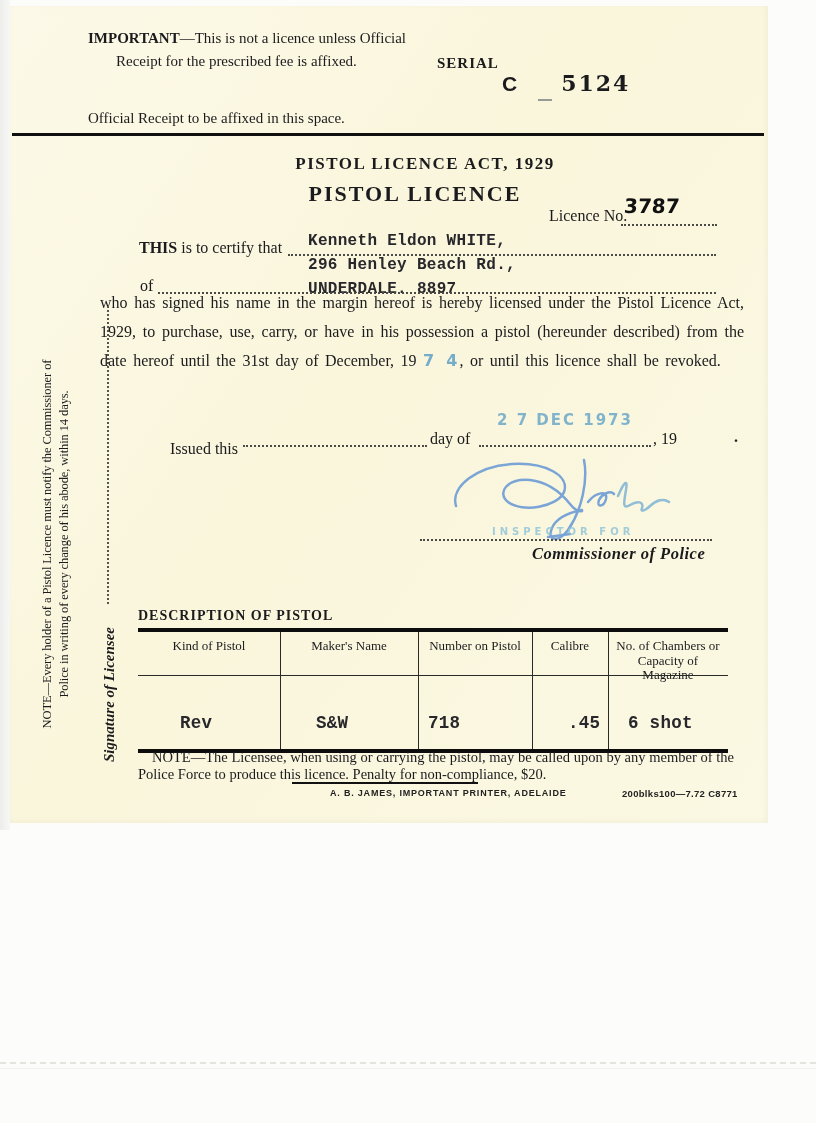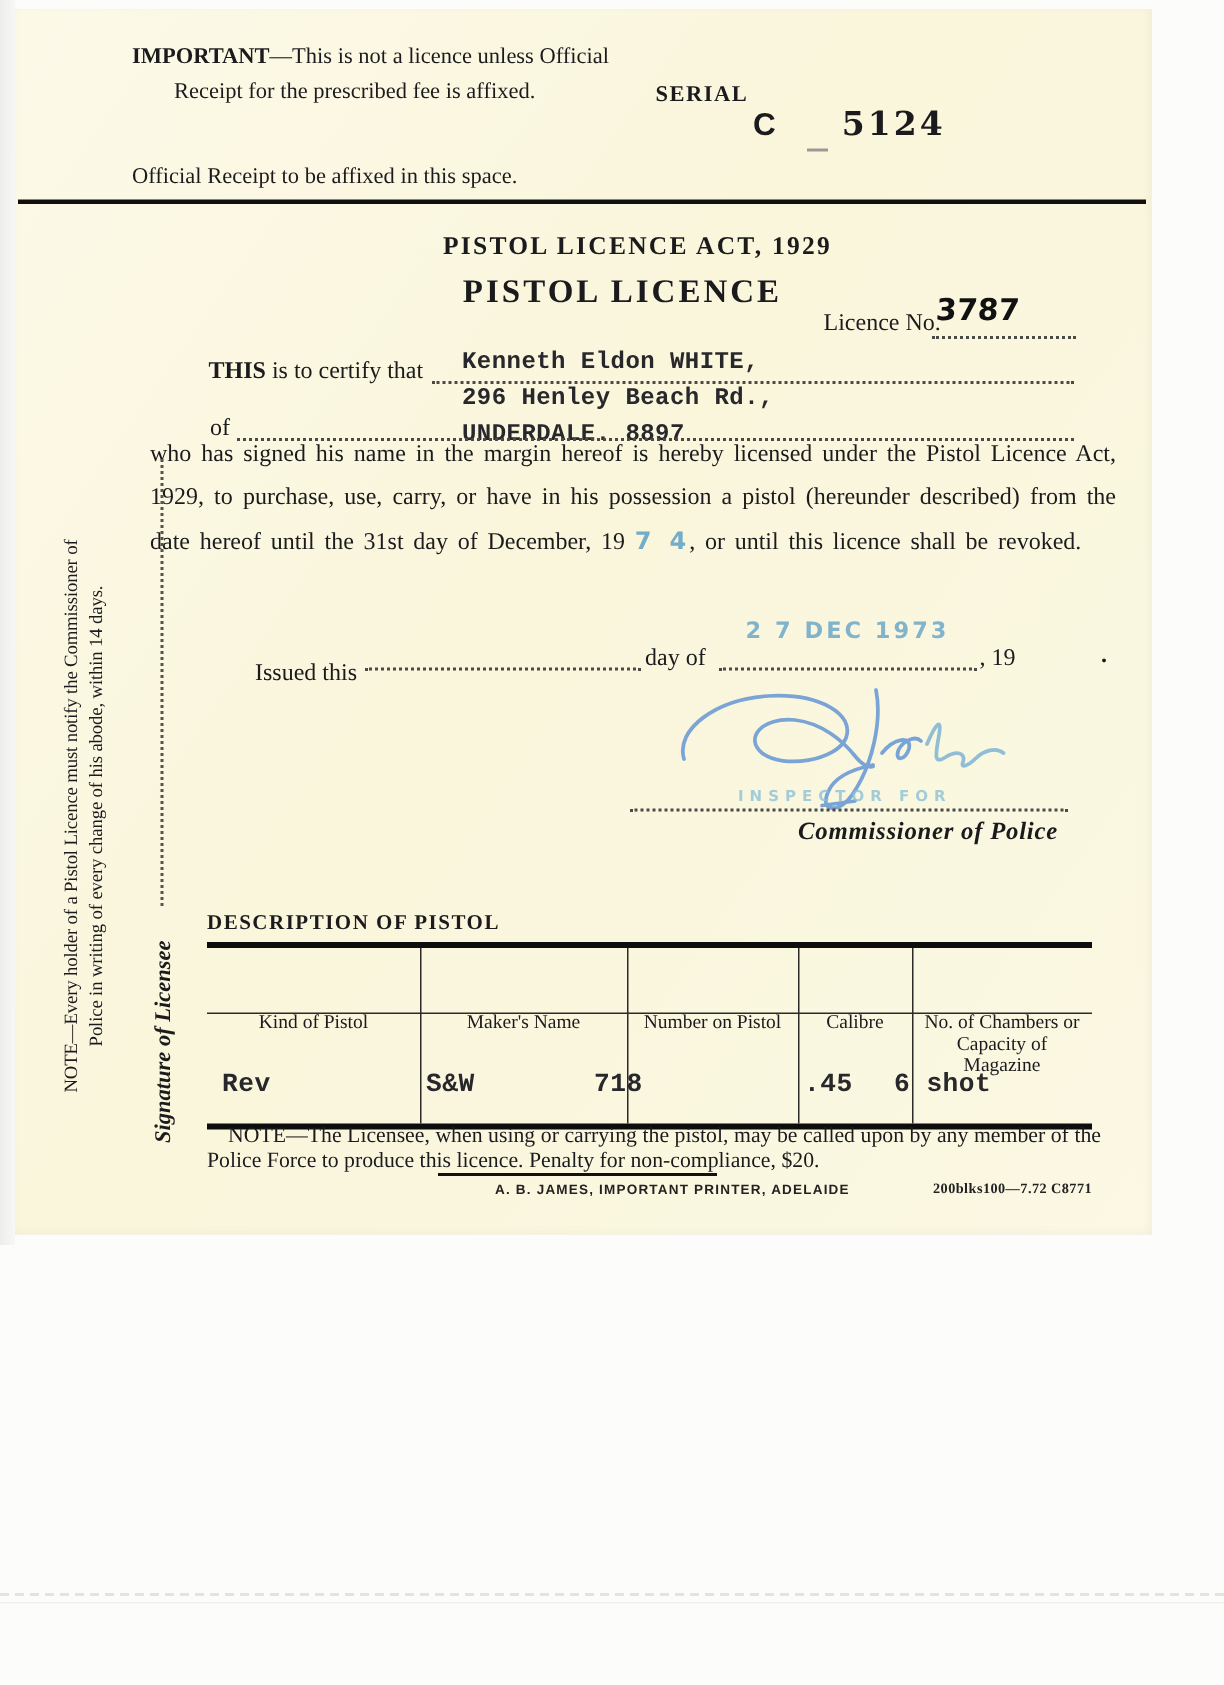--- a/index.html
+++ b/index.html
@@ -28,32 +28,32 @@
   .typed{font-family:"Liberation Mono","DejaVu Sans Mono",monospace;font-weight:700;color:#28282c;font-size:16px;letter-spacing:0.3px;white-space:nowrap;}
   .stamp{font-family:"DejaVu Sans","Liberation Sans",sans-serif;font-weight:700;color:#74adca;white-space:nowrap;}
   .hand{font-family:"DejaVu Sans","Liberation Sans",sans-serif;font-weight:700;font-size:20px;transform:skewX(-4deg);color:#111;}
 
   .act-title{font-size:17px;font-weight:700;letter-spacing:1.5px;white-space:nowrap;}
   .main-title{font-size:22px;font-weight:700;letter-spacing:2px;white-space:nowrap;}
   .desc-title{font-size:14px;font-weight:700;letter-spacing:1px;white-space:nowrap;}
 
   .tbl{left:138px;top:628px;width:590px;height:117px;border-top:4px solid #0d0d0d;border-bottom:4px solid #0d0d0d;}
   .tbl .hdr{display:flex;height:44px;font-size:13px;line-height:14.5px;text-align:center;}
-  .tbl .hdr .c{box-sizing:border-box;padding-top:7px;margin-top:35px;}
+  .tbl .hdr .c{box-sizing:border-box;padding-top:7px;}
   .tbl .hline{position:absolute;left:0;top:43px;width:590px;border-top:1.5px solid #2a2a28;}
   .tbl .v{position:absolute;top:0;height:117px;width:0;border-left:1.5px solid #2a2a28;}
-  .tbl .val{position:absolute;top:81px;font-size:17.5px;}
+  .tbl .val{position:absolute;top:81px;font-size:17.5px;margin-left:32px;}
 
   .rot{transform:rotate(-90deg);}
   .margin-note{width:400px;height:34px;font-size:12.5px;line-height:16.5px;text-align:center;letter-spacing:-0.1px;white-space:nowrap;}
   .sig-label{width:164px;height:18px;font-size:15px;font-style:italic;font-weight:700;white-space:nowrap;}
 
   .footnote{font-size:14.5px;line-height:16.5px;text-align:justify;text-indent:14px;}
   .printer{font-family:"Liberation Sans","DejaVu Sans",sans-serif;font-weight:700;font-size:9px;letter-spacing:0.8px;color:#222;white-space:nowrap;}
-  .pcode{font-family:Liberation Serif, serif;font-weight:700;font-size:9.5px;letter-spacing:0.3px;color:#222;white-space:nowrap;}
+  .pcode{font-family:Liberation Sans, sans-serif;font-weight:700;font-size:9.5px;letter-spacing:0.3px;color:#222;white-space:nowrap;}
 </style>
 </head>
 <body>
 
 <div class="abs edge-strip"></div>
 <div class="abs sheet"></div>
 <div class="abs seam"></div>
 <div class="abs seam2"></div>
 
 <div class="abs fs15" style="left:88px;top:30px;"><span class="b">IMPORTANT</span><span>—This is not a licence unless Official</span></div>

